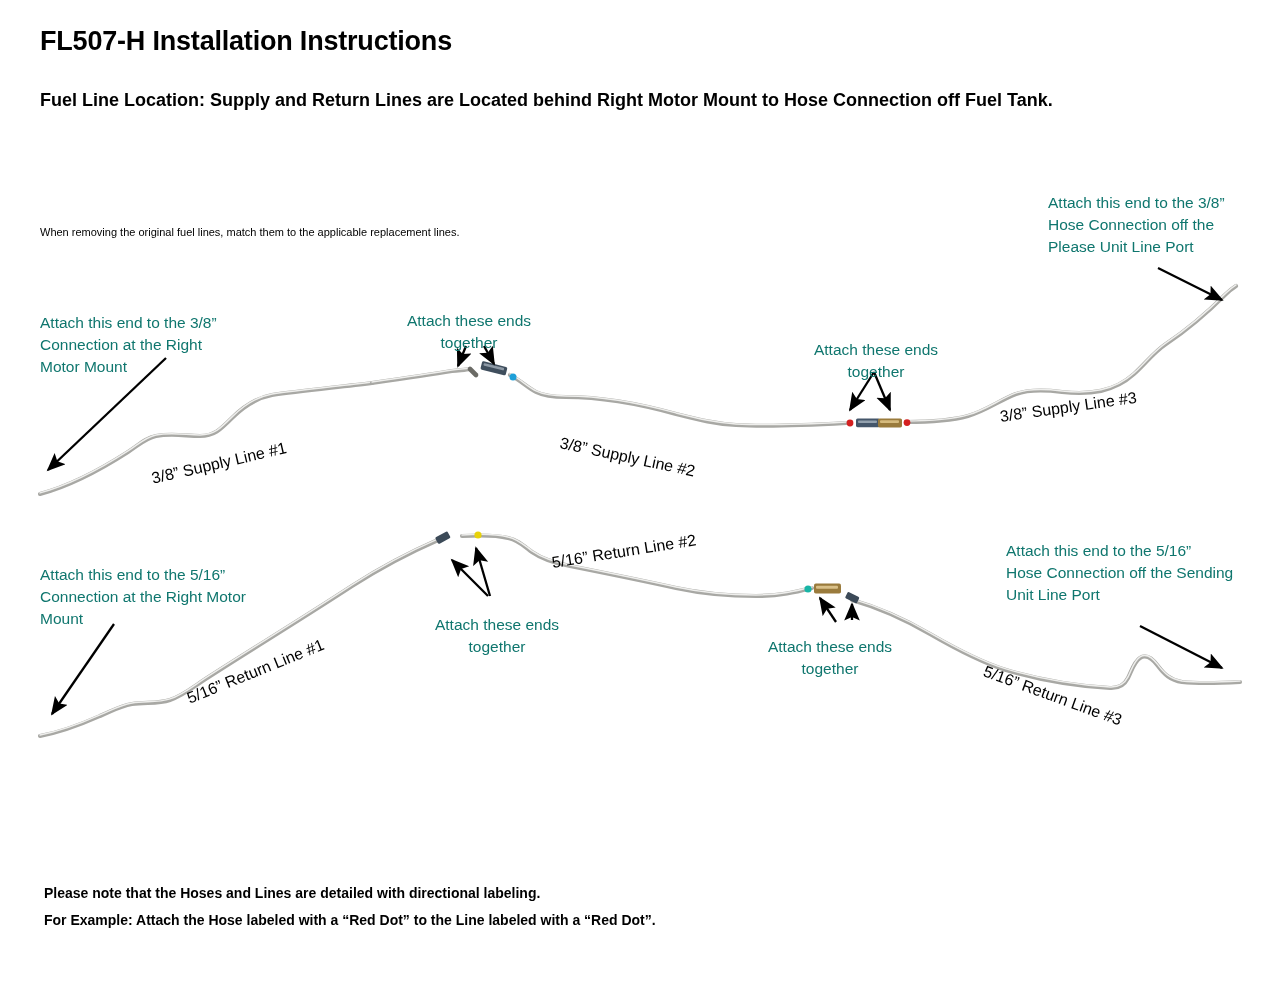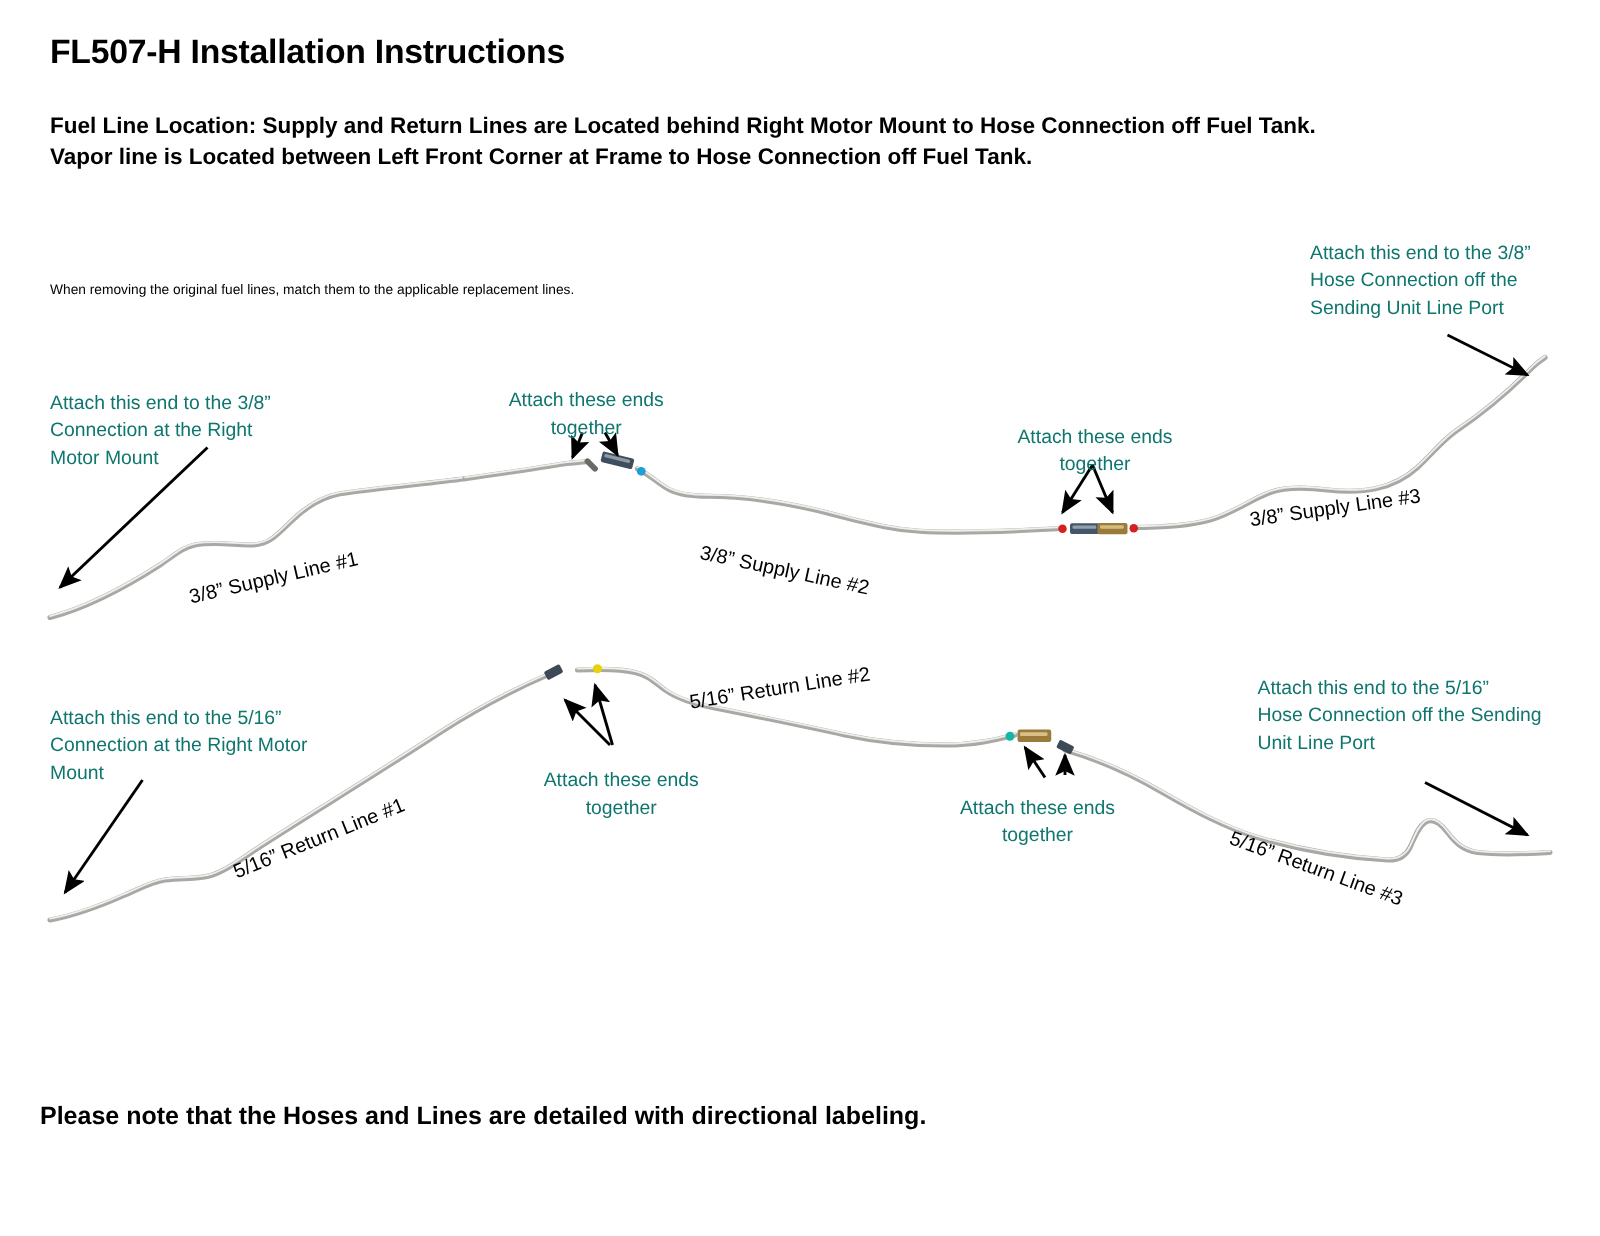--- a/index.html
+++ b/index.html
@@ -46,23 +46,23 @@
     position: absolute;
     left: 40px;
     top: 226px;
     font-size: 11px;
     font-weight: normal;
     white-space: nowrap;
   }
 
   #footer {
     position: absolute;
-    left: 32px;
+    left: 44px;
     top: 880px;
-    font-size: 20px;
+    font-size: 14px;
     font-weight: bold;
     line-height: 27px;
   }
   #footer .line { white-space: nowrap; }
 
   
   #diagram {
     position: absolute;
     left: 0;
     top: 0;
@@ -101,21 +101,20 @@
 </style>
 </head>
 <body>
 
 <div id="page">
 
   <div id="title">FL507-H Installation Instructions</div>
 
   <div id="intro">
     <div class="line">Fuel Line Location:  Supply and Return Lines are Located behind Right Motor Mount to Hose Connection off Fuel Tank.</div>
-    <div class="line">Vapor line is Located between Left Front Corner at Frame to Hose Connection off Fuel Tank.</div>
   </div>
 
   <div id="emphasis">When removing the original fuel lines, match them to the applicable replacement lines.</div>
 
   <div id="diagram">
 
     <svg class="canvas" viewBox="0 0 1280 989" xmlns="http://www.w3.org/2000/svg">
       <defs>
         <marker id="arrowhead" markerWidth="9" markerHeight="9" refX="7.2" refY="3.4" orient="auto" markerUnits="strokeWidth">
           <path d="M0,0 L8,3.4 L0,6.8 L1.6,3.4 Z" fill="#000000"></path>
@@ -259,21 +258,21 @@
     </div>
 
     <div class="callout center" style="left:808px; top:327px; width:136px;">
       <div>Attach these ends</div>
       <div>together</div>
     </div>
 
     <div class="callout" style="left:1048px; top:192px;">
       <div>Attach this end to the 3/8”</div>
       <div>Hose Connection off the</div>
-      <div>Sending Unit Line Port</div>
+      <div>Please Unit Line Port</div>
     </div>
 
     <div class="callout" style="left:40px; top:564px;">
       <div>Attach this end to the 5/16”</div>
       <div>Connection at the Right Motor</div>
       <div>Mount</div>
     </div>
 
     <div class="callout center" style="left:424px; top:602px; width:146px;">
       <div>Attach these ends</div>
@@ -300,15 +299,16 @@
     <div class="linelabel" style="left:188px; top:690px; transform:rotate(-22deg);">5/16” Return Line #1</div>
 
     <div class="linelabel" style="left:552px; top:554px; transform:rotate(-9deg);">5/16” Return Line #2</div>
 
     <div class="linelabel" style="left:984px; top:662px; transform:rotate(20deg);">5/16” Return Line #3</div>
 
   </div>
 
   <div id="footer">
     <div class="line">Please note that the Hoses and Lines are detailed with directional labeling.</div>
+    <div class="line">For Example: Attach the Hose labeled with a “Red Dot” to the Line labeled with a “Red Dot”.</div>
   </div>
 
 </div>
 
 </body></html>

